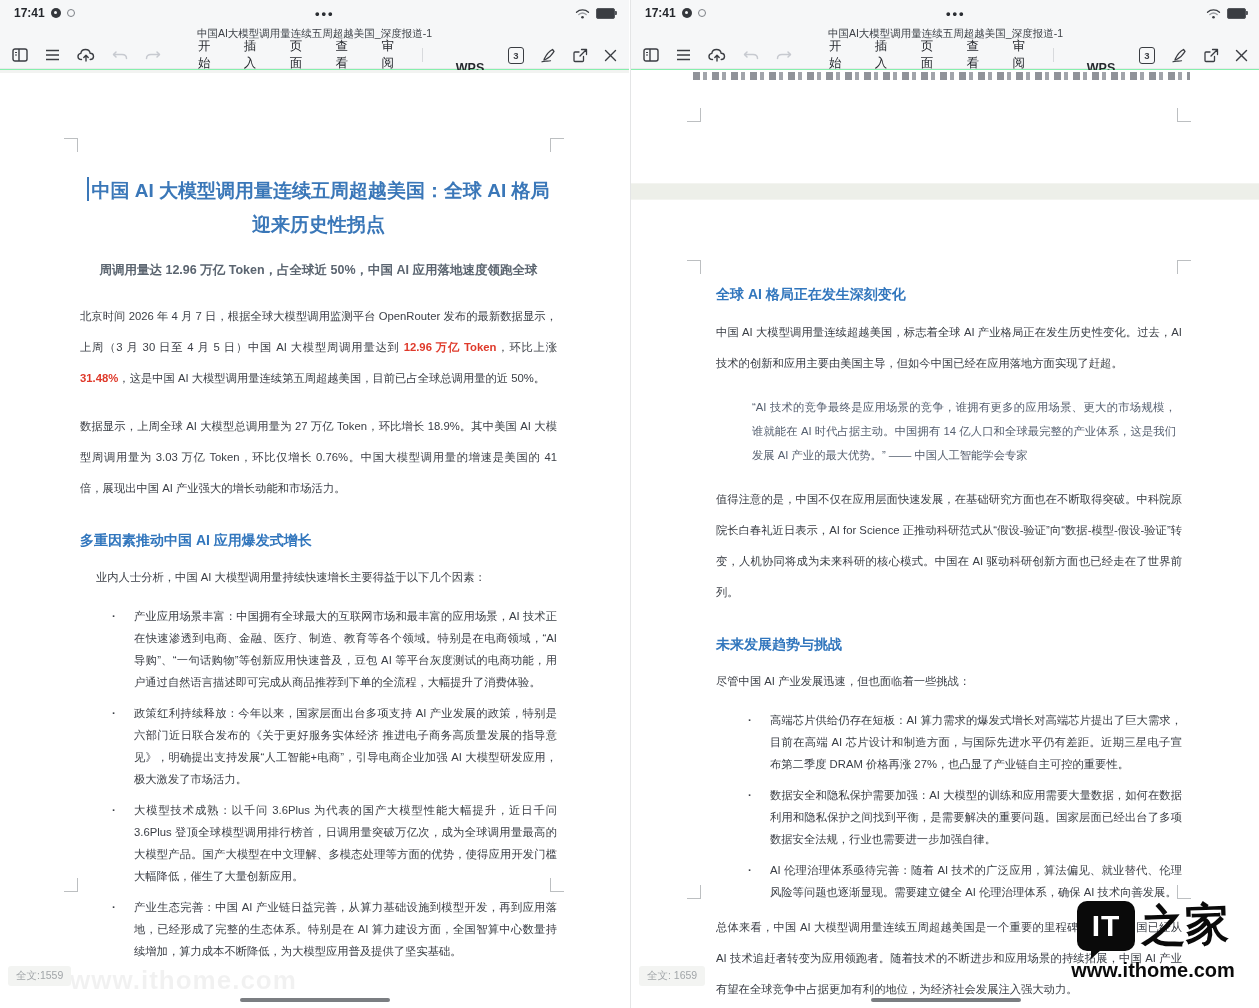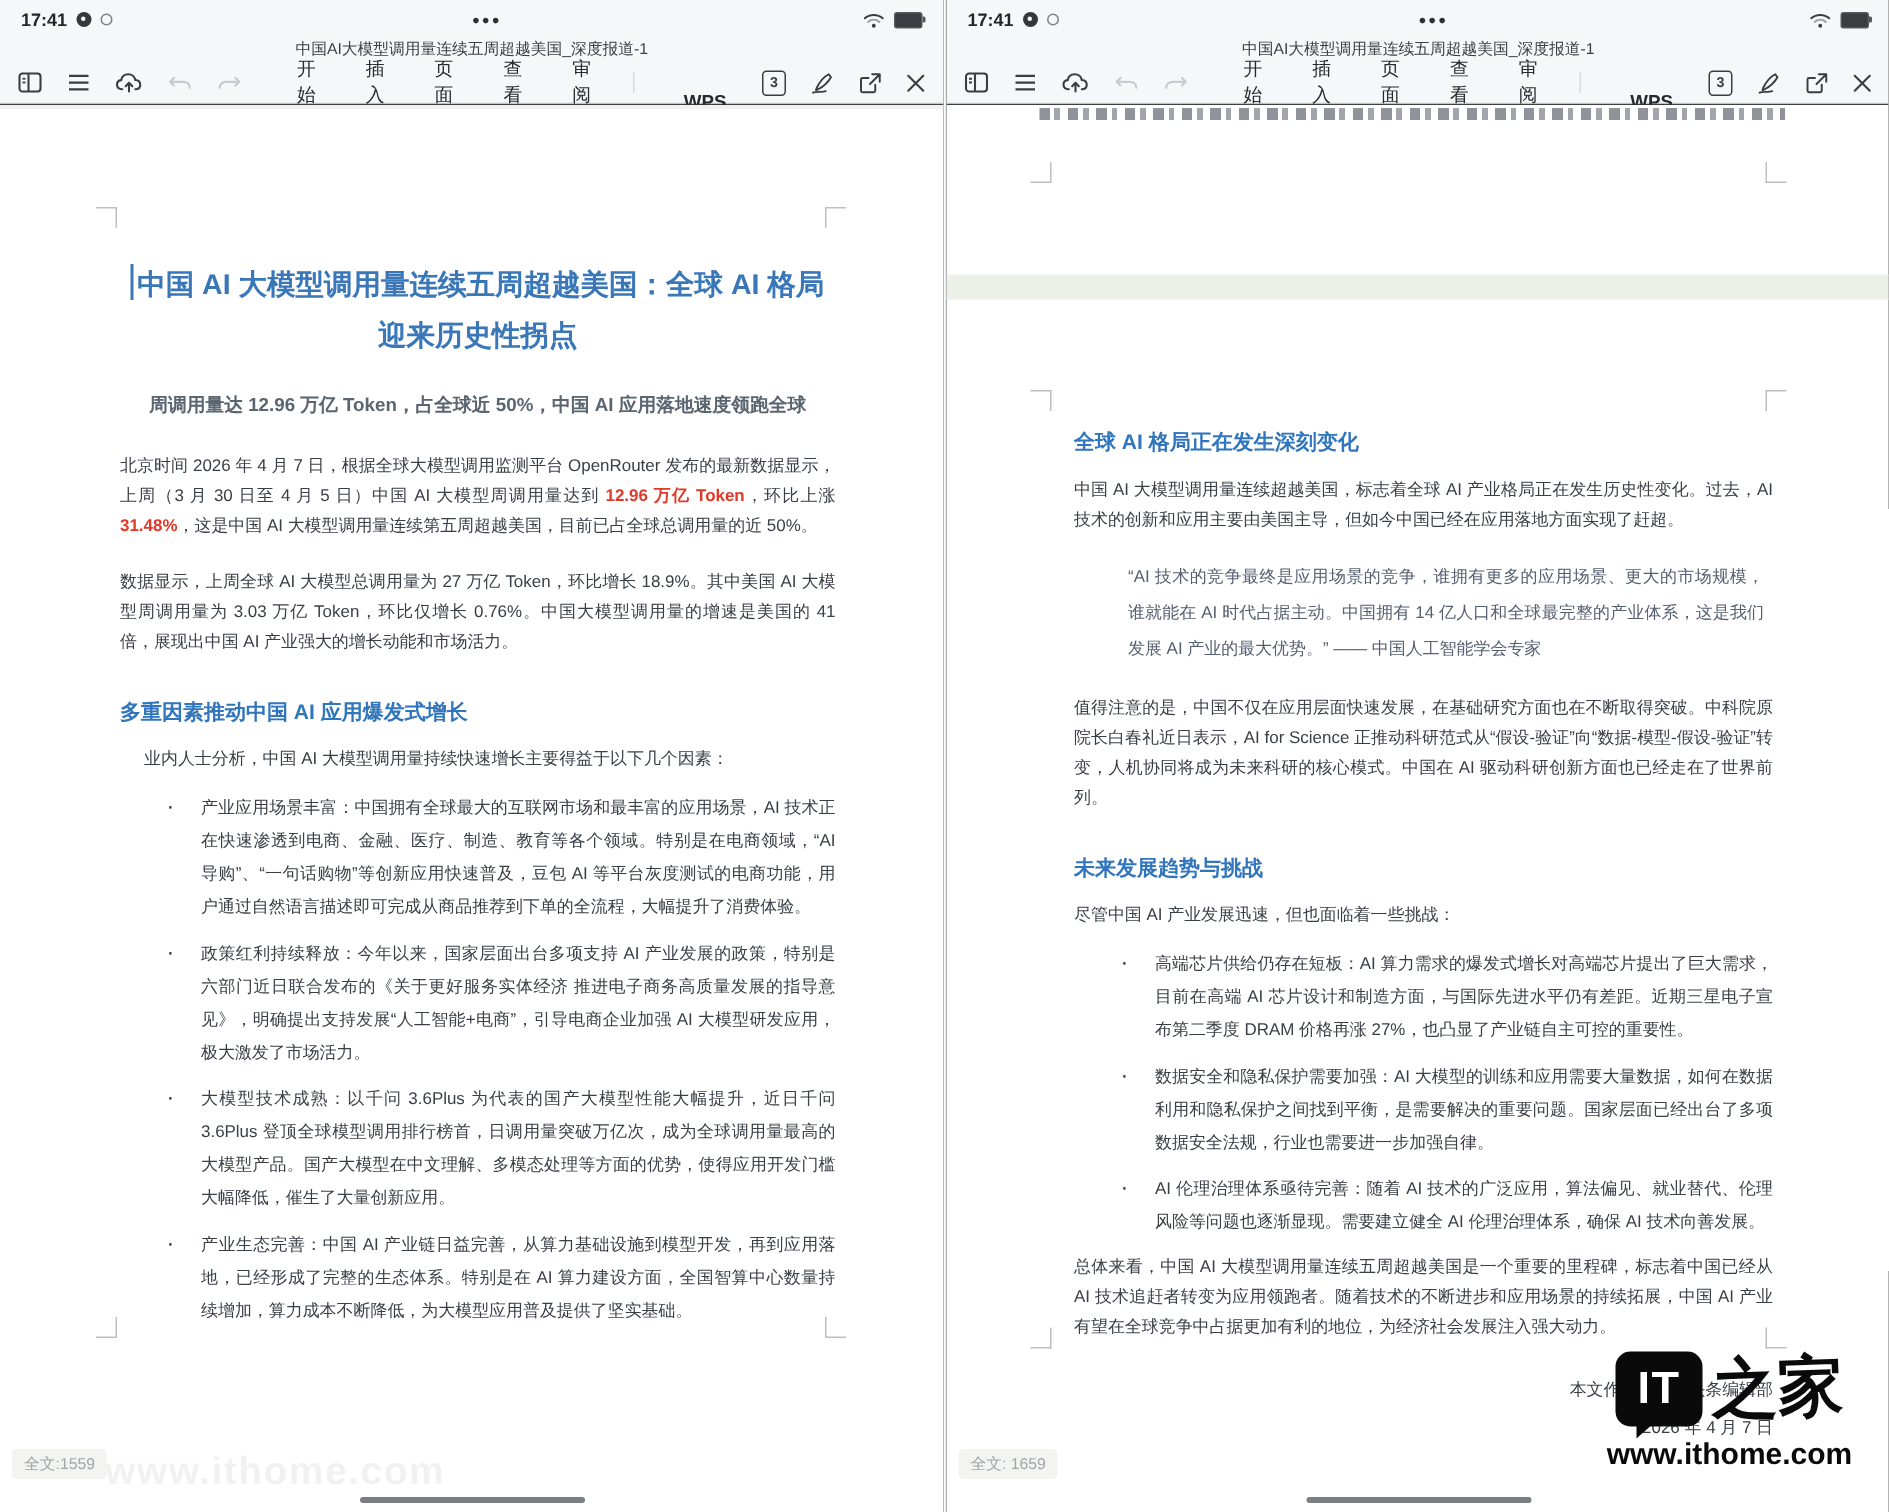--- a/index.html
+++ b/index.html
@@ -1,18 +1,18 @@
 <!DOCTYPE html>
 <html><head>
 <meta charset="utf-8">
 <style>
   html,body{margin:0;padding:0;}
   body{font-family:"Liberation Sans","DejaVu Sans",sans-serif;background:#ffffff;}
   .screen{position:relative;width:1259px;height:1008px;overflow:hidden;background:#fff;}
-  .panel{position:absolute;top:0;height:1008px;background:#404040;overflow:hidden;}
+  .panel{position:absolute;top:0;height:1008px;background:#86efac;overflow:hidden;}
   .panel.left{left:0;width:629px;}
   .panel.right{left:630px;width:629px;border-left:1px solid #e4e5e6;}
 
   
   .statusbar{position:absolute;top:0;left:0;right:0;height:26px;background:#f6f7f8;
     display:flex;align-items:center;justify-content:space-between;padding:0 14px;box-sizing:border-box;}
   .sb-left{display:flex;align-items:center;gap:6px;}
   .sb-time{font-size:12px;font-weight:700;color:#23262b;}
   .sb-ico1{width:10px;height:10px;border-radius:50%;background:#34373c;position:relative;}
   .sb-ico1::after{content:"";position:absolute;left:3px;top:3px;width:3px;height:3px;border-radius:50%;background:#f6f7f8;}
@@ -50,21 +50,21 @@
   .mark.bl{border-bottom:1.5px solid #bcbfc1;border-right:1.5px solid #bcbfc1;}
   .mark.br{border-bottom:1.5px solid #bcbfc1;border-left:1.5px solid #bcbfc1;}
 
   .content{position:absolute;}
   .content.cl{left:80px;right:72px;top:0;}
   .content.cr{left:70px;right:78px;top:128px;margin-left:15px;}
 
   .h-title{margin:104px 0 0 0;font-size:19px;font-weight:700;color:#3a77b8;line-height:34px;text-align:center;}
   .cursorbar{display:inline-block;width:2px;height:24px;background:#3a77b8;vertical-align:-4px;margin-right:2px;}
   .h-sub{margin:15px 0 0 0;font-size:12.5px;font-weight:600;color:#5b6570;line-height:27px;text-align:center;}
-  .para{margin:17px 0 0 0;font-size:11.3px;color:#3a3e45;line-height:20px;text-align:justify;}
+  .para{margin:17px 0 0 0;font-size:11.3px;color:#3a3e45;line-height:31px;text-align:justify;}
   .red{color:#df392a;font-weight:700;}
   .sec-h{margin:26px 0 0 0;font-size:14px;font-weight:700;color:#3176bd;line-height:20px;}
   .blist{margin:12px 0 0 0;padding:0;list-style:none;}
   .blist li{position:relative;margin:0 0 9px 30px;padding-left:24px;font-size:11.3px;color:#3a3e45;line-height:22px;text-align:justify;}
   .blist li::before{content:"·";position:absolute;left:2px;top:0;font-weight:700;color:#3a3e45;}
   .quote{margin:16px 6px 0 36px;font-size:11.3px;color:#566070;line-height:24px;text-align:justify;}
   .byline{margin:20px 0 0 0;font-size:11.3px;color:#3a3e45;line-height:25px;text-align:right;}
 
   .cutline{position:absolute;top:2px;left:62px;right:70px;height:8px;overflow:hidden;opacity:.75;
     background:repeating-linear-gradient(90deg,#6b7077 0 7px,transparent 7px 10px,#83888f 10px 14px,transparent 14px 19px);

